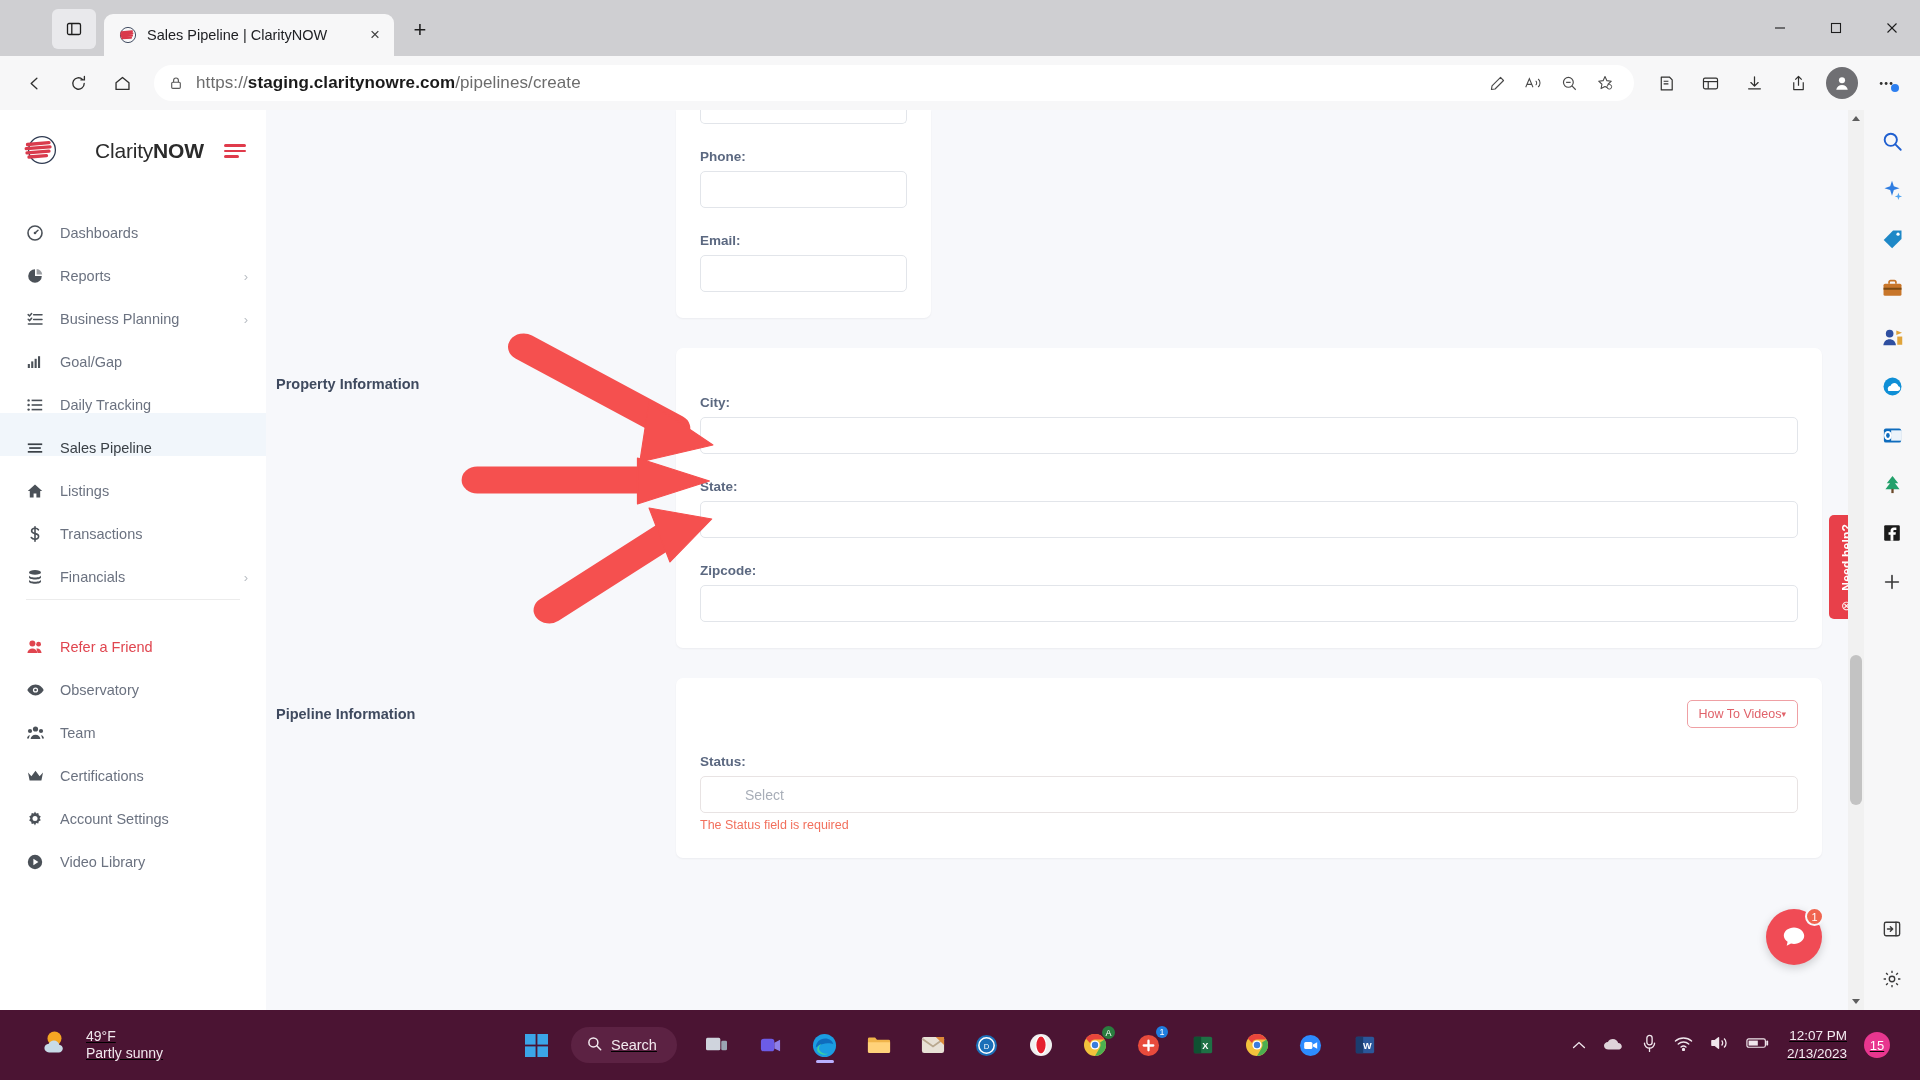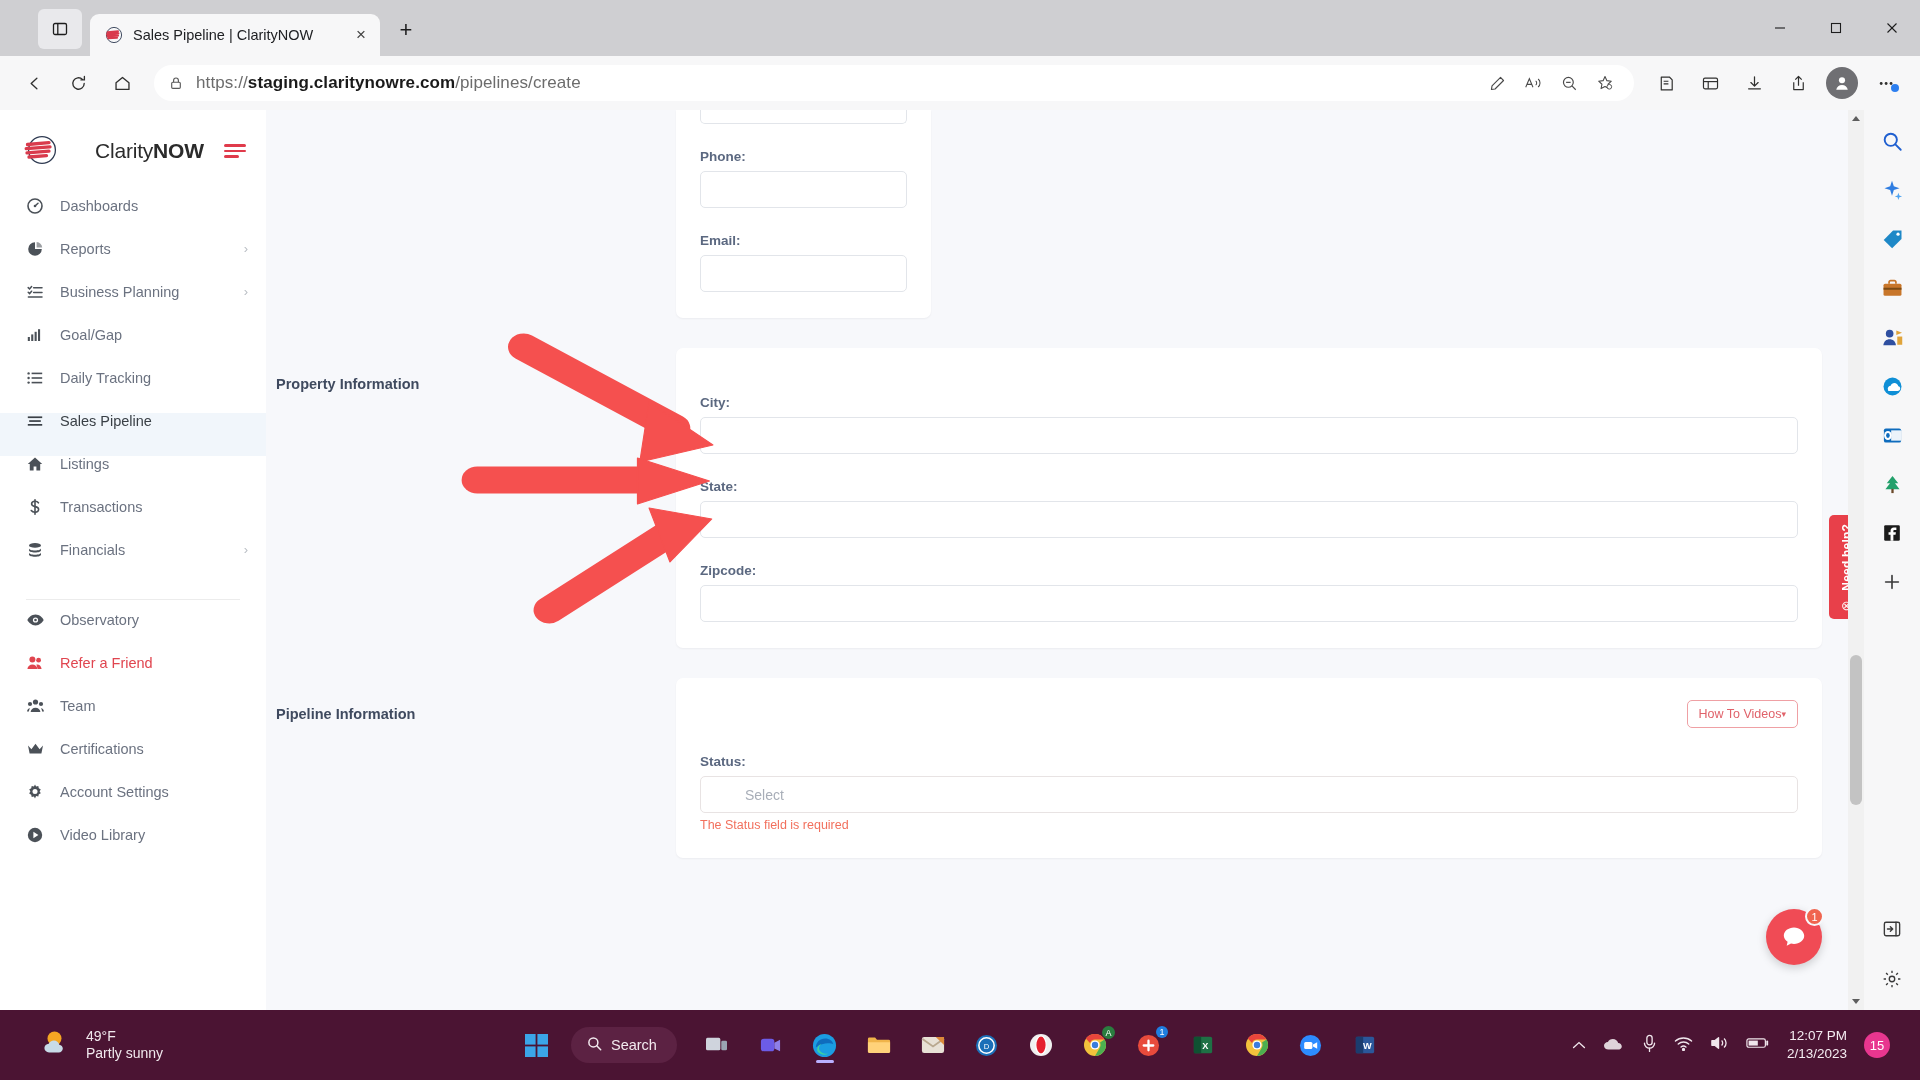--- a/index.html
+++ b/index.html
@@ -9,21 +9,21 @@
     background: #ffffff;
     -webkit-font-smoothing: antialiased;
   }
 
   
   .browser { position: absolute; left:0; top:0; width:1920px; height:1010px; background:#ffffff; }
 
   .tabstrip {
     position:absolute; left:0; top:0; width:1920px; height:56px;
     background:#cfcfd2;
-    display:flex; align-items:flex-end; padding-left:38px; gap:0;
+    display:flex; align-items:flex-end; padding-left:52px; gap:0;
   }
   .tab-side-btn {
     width:44px; height:40px; margin-bottom:7px; border-radius:6px;
     background:#e9e9ec; display:flex; align-items:center; justify-content:center;
   }
   .tab-side-btn svg { display:block; }
   .tab {
     height:42px; min-width:290px; max-width:300px; background:#f7f7f8;
     border-radius:9px 9px 0 0; display:flex; align-items:center;
     padding:0 6px 0 14px; gap:9px; margin-left:8px;
@@ -66,21 +66,21 @@
   .brand { display:flex; align-items:center; padding:8px 20px 8px 24px; gap:9px; }
   .brand-mark { width:34px; height:34px; flex:0 0 34px; position:relative; }
   .brand-name { font-size:21px; color:#2b2b2b; letter-spacing:-.2px;margin-left:28px; }
   .brand-name .nw { font-weight:700; }
   .burger { margin-left:auto; width:22px; display:flex; flex-direction:column; gap:3px; }
   .burger i { display:block; height:2.5px; background:#e03b4b; border-radius:2px; }
   .burger i:nth-child(1){ width:22px;} .burger i:nth-child(2){ width:22px;} .burger i:nth-child(3){ width:15px;}
 
   .nav-list { margin-top:22px; }
   .nav-item {
-    display:flex; align-items:flex-start; height:43px; padding:0 18px 0 26px; gap:16px;
+    display:flex; align-items:flex-end; height:43px; padding:0 18px 0 26px; gap:16px;
     font-size:14.5px; color:#6b7280; position:relative;
   }
   .nav-item .ni { width:18px; flex:0 0 18px; display:flex; align-items:center; justify-content:center; color:#4b5158; }
   .nav-item .nl { flex:1; white-space:nowrap; }
   .nav-item .chev { color:#b9bec4; font-size:13px; }
   .nav-item.active { background:#f1f6fb; color:#3d4349; }
   .nav-item.active .nl { color:#3a4046; }
   .nav-item.accent { color:#e0454f; }
   .nav-item.accent .ni { color:#e0454f; }
   .nav-sep { height:1px; background:#ececec; margin:14px 26px 12px 26px; }
@@ -165,21 +165,21 @@
     background:#f0654f; color:#fff; font-size:11px; display:flex; align-items:center; justify-content:center;
     border:2px solid #f7f8fb;
   }
 
   
   .arrows { position:absolute; left:0; top:0; width:1920px; height:900px; pointer-events:none; }
 
   
   .taskbar {
     position:absolute; left:0; bottom:0; width:1920px; height:70px;
-    background:#4b1433; display:flex; align-items:center;
+    background:#4b1433; display:flex; align-items:center;text-decoration:underline;
   }
   .tb-weather { display:flex; align-items:center; gap:12px; padding-left:40px; width:330px; }
   .tb-weather .wtxt { color:#f1e9ee; font-size:14px; line-height:1.25; }
   .tb-center { flex:1; display:flex; align-items:center; justify-content:center; gap:14px; }
   .tb-ico { width:40px; height:40px; display:flex; align-items:center; justify-content:center; position:relative; }
   .tb-search {
     height:36px; background:#5c2243; border-radius:18px; display:flex; align-items:center;
     gap:9px; padding:0 20px 0 16px; color:#f3eaef; font-size:14.5px; margin-right:6px;
   }
   .tb-right { display:flex; align-items:center; gap:17px; padding-right:30px; color:#f0e6ec; }
@@ -446,40 +446,40 @@
               </svg>
           </span>
           <span class="nl">Financials</span>
           <span class="chev">›</span>
         </div>
       </div>
 
       <div class="nav-sep"></div>
 
       <div class="nav-list" style="margin-top:0">
-        <div class="nav-item">
-          <span class="ni">
-            <svg width="17" height="16" viewBox="0 0 17 16" fill="#4b5158">
-                <path d="M8.5 2.6C4.6 2.6 1.4 5.6.4 8c1 2.4 4.2 5.4 8.1 5.4S15.6 10.4 16.6 8C15.6 5.6 12.4 2.6 8.5 2.6Z"></path>
-                <circle cx="8.5" cy="8" r="2.6" fill="#fff"></circle>
-                <circle cx="8.5" cy="8" r="1.3" fill="#4b5158"></circle>
-              </svg>
-          </span>
-          <span class="nl">Observatory</span>
-        </div>
         <div class="nav-item accent">
           <span class="ni">
             <svg width="17" height="16" viewBox="0 0 17 16" fill="#e0454f">
                 <circle cx="5.4" cy="4.4" r="3"></circle>
                 <circle cx="11.6" cy="5.2" r="2.4"></circle>
                 <path d="M0.4 14c.3-3 2.5-4.6 5-4.6s4.7 1.6 5 4.6z"></path>
                 <path d="M9.4 9.6c2.2-.5 4.6.7 5.2 4.4h-4z"></path>
               </svg>
           </span>
           <span class="nl">Refer a Friend</span>
+        </div>
+        <div class="nav-item">
+          <span class="ni">
+            <svg width="17" height="16" viewBox="0 0 17 16" fill="#4b5158">
+                <path d="M8.5 2.6C4.6 2.6 1.4 5.6.4 8c1 2.4 4.2 5.4 8.1 5.4S15.6 10.4 16.6 8C15.6 5.6 12.4 2.6 8.5 2.6Z"></path>
+                <circle cx="8.5" cy="8" r="2.6" fill="#fff"></circle>
+                <circle cx="8.5" cy="8" r="1.3" fill="#4b5158"></circle>
+              </svg>
+          </span>
+          <span class="nl">Observatory</span>
         </div>
         <div class="nav-item">
           <span class="ni">
             <svg width="17" height="16" viewBox="0 0 17 16" fill="#4b5158">
                 <circle cx="8.5" cy="4" r="2.6"></circle>
                 <circle cx="3" cy="6" r="2.1"></circle>
                 <circle cx="14" cy="6" r="2.1"></circle>
                 <path d="M3.6 14c.3-2.6 2.2-4.2 4.9-4.2s4.6 1.6 4.9 4.2z"></path>
                 <path d="M0 13.6c.2-2 1.3-3.2 3-3.4-.6.8-1 2-1.1 3.4z"></path>
                 <path d="M17 13.6c-.2-2-1.3-3.2-3-3.4.6.8 1 2 1.1 3.4z"></path>

